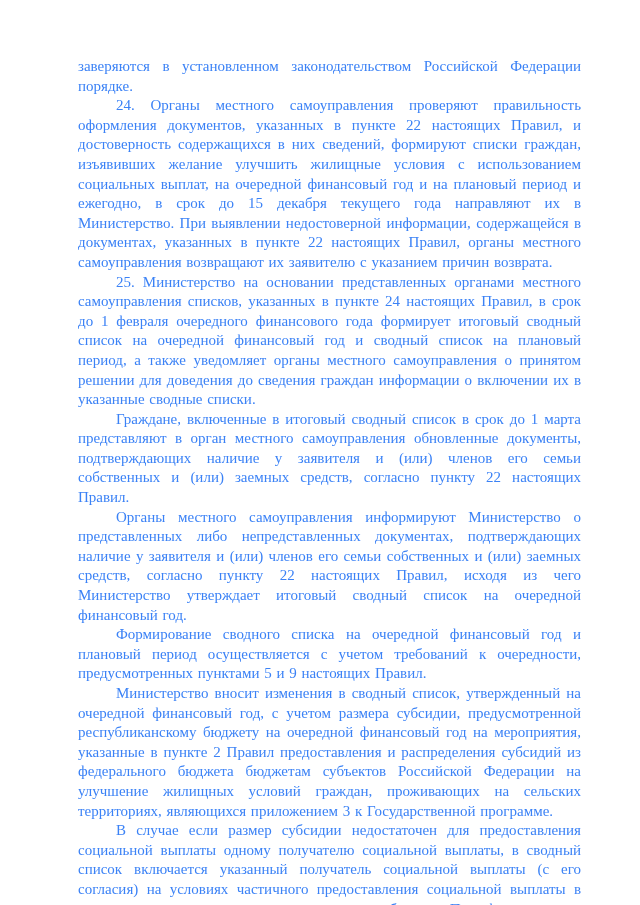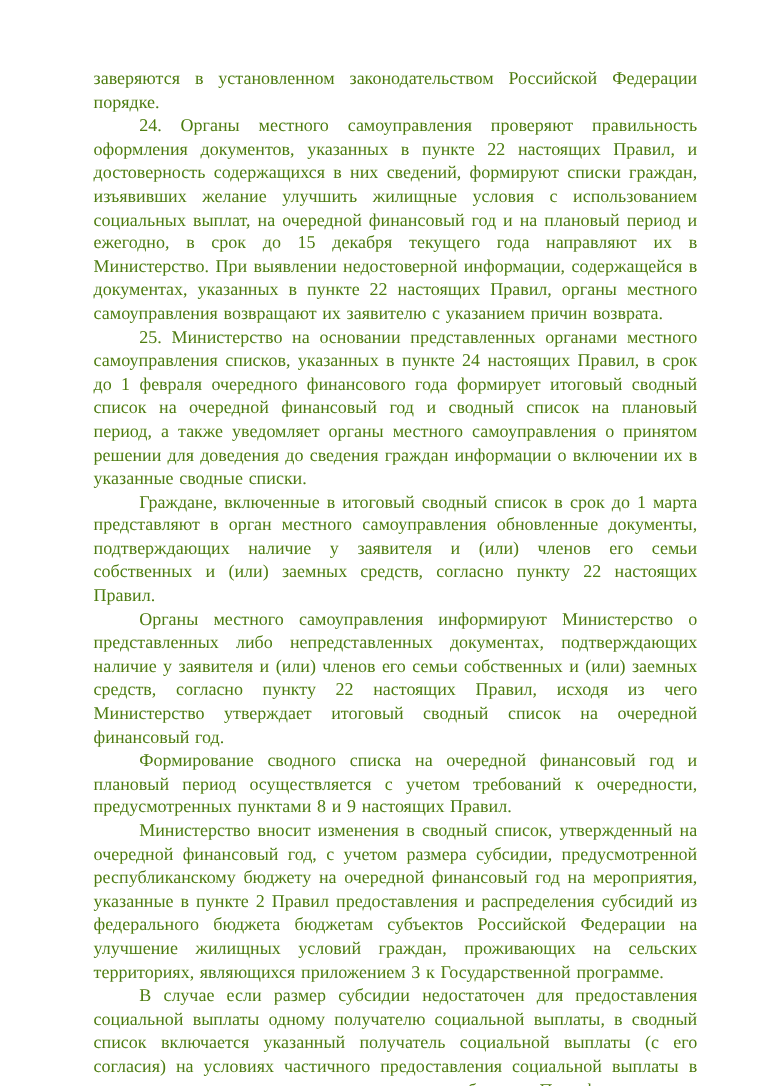--- a/index.html
+++ b/index.html
@@ -11,21 +11,21 @@
     position: relative;
     width: 640px;
     height: 905px;
     box-sizing: border-box;
     background: #ffffff;
     padding: 57px 59px 0 78px;
     overflow: hidden;
     font-family: "Liberation Serif", "DejaVu Serif", serif;
     font-size: 15px;
     line-height: 19.6px;
-    color: #4d7c0f;
+    color: #3b82f6;
   }
   .para {
     margin: 0;
     text-align: justify;
     text-indent: 38px;
     word-spacing: 1px;
   }
   .para.no-indent {
     text-indent: 0;
   }
@@ -36,17 +36,17 @@
 </head>
 <body>
 
 <div class="page">
   <div>
       <p class="para no-indent">заверяются в установленном законодательством Российской Федерации порядке.</p>
       <p class="para">24. Органы местного самоуправления проверяют правильность оформления документов, указанных в пункте 22 настоящих Правил, и достоверность содержащихся в них сведений, формируют списки граждан, изъявивших желание улучшить жилищные условия с использованием социальных выплат, на очередной финансовый год и на плановый период и ежегодно, в срок до 15 декабря текущего года направляют их в Министерство. При выявлении недостоверной информации, содержащейся в документах, указанных в пункте 22 настоящих Правил, органы местного самоуправления возвращают их заявителю с указанием причин возврата.</p>
       <p class="para">25. Министерство на основании представленных органами местного самоуправления списков, указанных в пункте 24 настоящих Правил, в срок до 1 февраля очередного финансового года формирует итоговый сводный список на очередной финансовый год и сводный список на плановый период, а также уведомляет органы местного самоуправления о принятом решении для доведения до сведения граждан информации о включении их в указанные сводные списки.</p>
       <p class="para">Граждане, включенные в итоговый сводный список в срок до 1 марта представляют в орган местного самоуправления обновленные документы, подтверждающих наличие у заявителя и (или) членов его семьи собственных и (или) заемных средств, согласно пункту 22 настоящих Правил.</p>
       <p class="para">Органы местного самоуправления информируют Министерство о представленных либо непредставленных документах, подтверждающих наличие у заявителя и (или) членов его семьи собственных и (или) заемных средств, согласно пункту 22 настоящих Правил, исходя из чего Министерство утверждает итоговый сводный список на очередной финансовый год.</p>
-      <p class="para">Формирование сводного списка на очередной финансовый год и плановый период осуществляется с учетом требований к очередности, предусмотренных пунктами 8 и 9 настоящих Правил.</p>
+      <p class="para">Формирование сводного списка на очередной финансовый год и плановый период осуществляется с учетом требований к очередности, предусмотренных пунктами 5 и 9 настоящих Правил.</p>
       <p class="para">Министерство вносит изменения в сводный список, утвержденный на очередной финансовый год, с учетом размера субсидии, предусмотренной республиканскому бюджету на очередной финансовый год на мероприятия, указанные в пункте 2 Правил предоставления и распределения субсидий из федерального бюджета бюджетам субъектов Российской Федерации на улучшение жилищных условий граждан, проживающих на сельских территориях, являющихся приложением 3 к Государственной программе.</p>
       <p class="para justify-last">В случае если размер субсидии недостаточен для предоставления социальной выплаты одному получателю социальной выплаты, в сводный список включается указанный получатель социальной выплаты (с его согласия) на условиях частичного предоставления социальной выплаты в размере, соответствующем этому размеру субсидии. При формировании следующего сводного списка на соответствующий финансовый год данный</p>
     </div>
 </div>
 
 </body></html>

